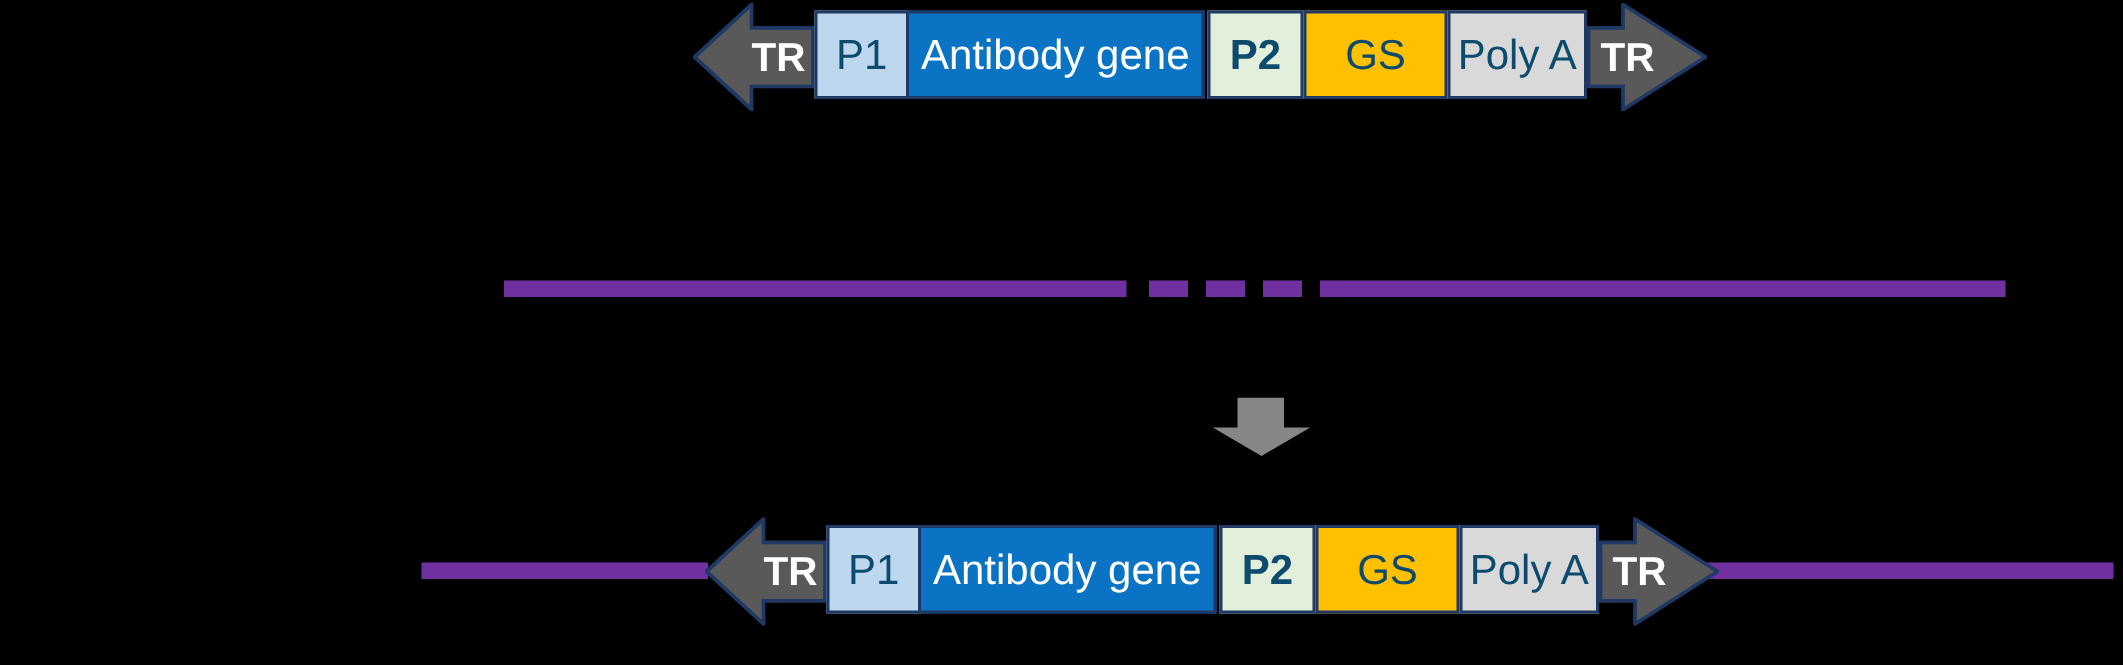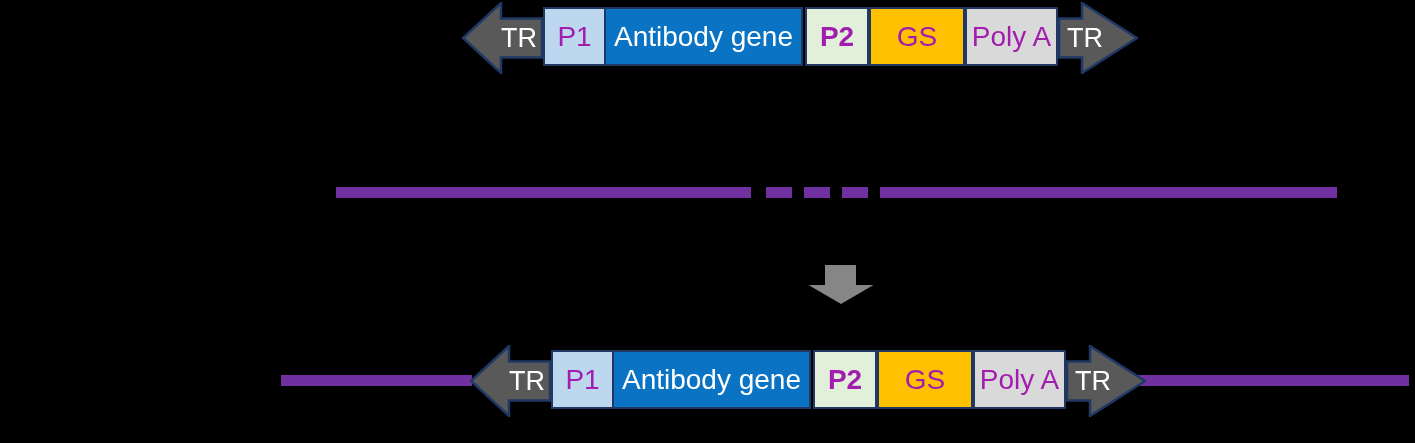--- a/index.html
+++ b/index.html
@@ -8,34 +8,34 @@
     width:1415px;height:443px;
     background:#000;
     overflow:hidden;
     font-family:"Liberation Sans", sans-serif;
   }
   .construct{position:absolute;width:676px;height:72px;}
   .box{
     position:absolute;top:5px;height:59px;
     box-sizing:border-box;border:2px solid #1f3864;
     display:flex;align-items:center;justify-content:center;
-    font-size:28px;color:#a21caf;
+    font-size:28px;color:#0c4a6e;
   }
   .box-p1{left:81px;width:63px;background:#bdd7ee;}
   .box-gene{left:142px;width:199px;background:#0b73c4;color:#ffffff;}
   .box-p2{left:343px;width:64px;background:#e2efda;font-weight:bold;}
   .box-gs{left:407px;width:96px;background:#ffc000;font-family:Liberation Sans, sans-serif;}
   .box-polya{left:503px;width:93px;background:#d9d9d9;}
   .tr-arrow{position:absolute;top:0;}
   .tr-arrow-left{left:0;}
   .tr-arrow-right{left:596px;}
   .tr-label{
     position:absolute;top:17px;height:38px;width:50px;
     display:flex;align-items:center;justify-content:center;
-    color:#fff;font-size:27px;
+    color:#fff;font-size:27px;font-weight:bold;
   }
   .tr-label-left{left:32px;}
   .tr-label-right{left:598px;}
   .genome-line{position:absolute;left:0;top:0;width:1415px;height:443px;pointer-events:none;}
   .pline{position:absolute;background:#7030a0;height:11px;}
   .seg-left{left:336px;top:187px;width:415px;}
   .dash-1{left:766px;top:187px;width:26px;}
   .dash-2{left:804px;top:187px;width:26px;}
   .dash-3{left:842px;top:187px;width:26px;}
   .seg-right{left:880px;top:187px;width:457px;}

